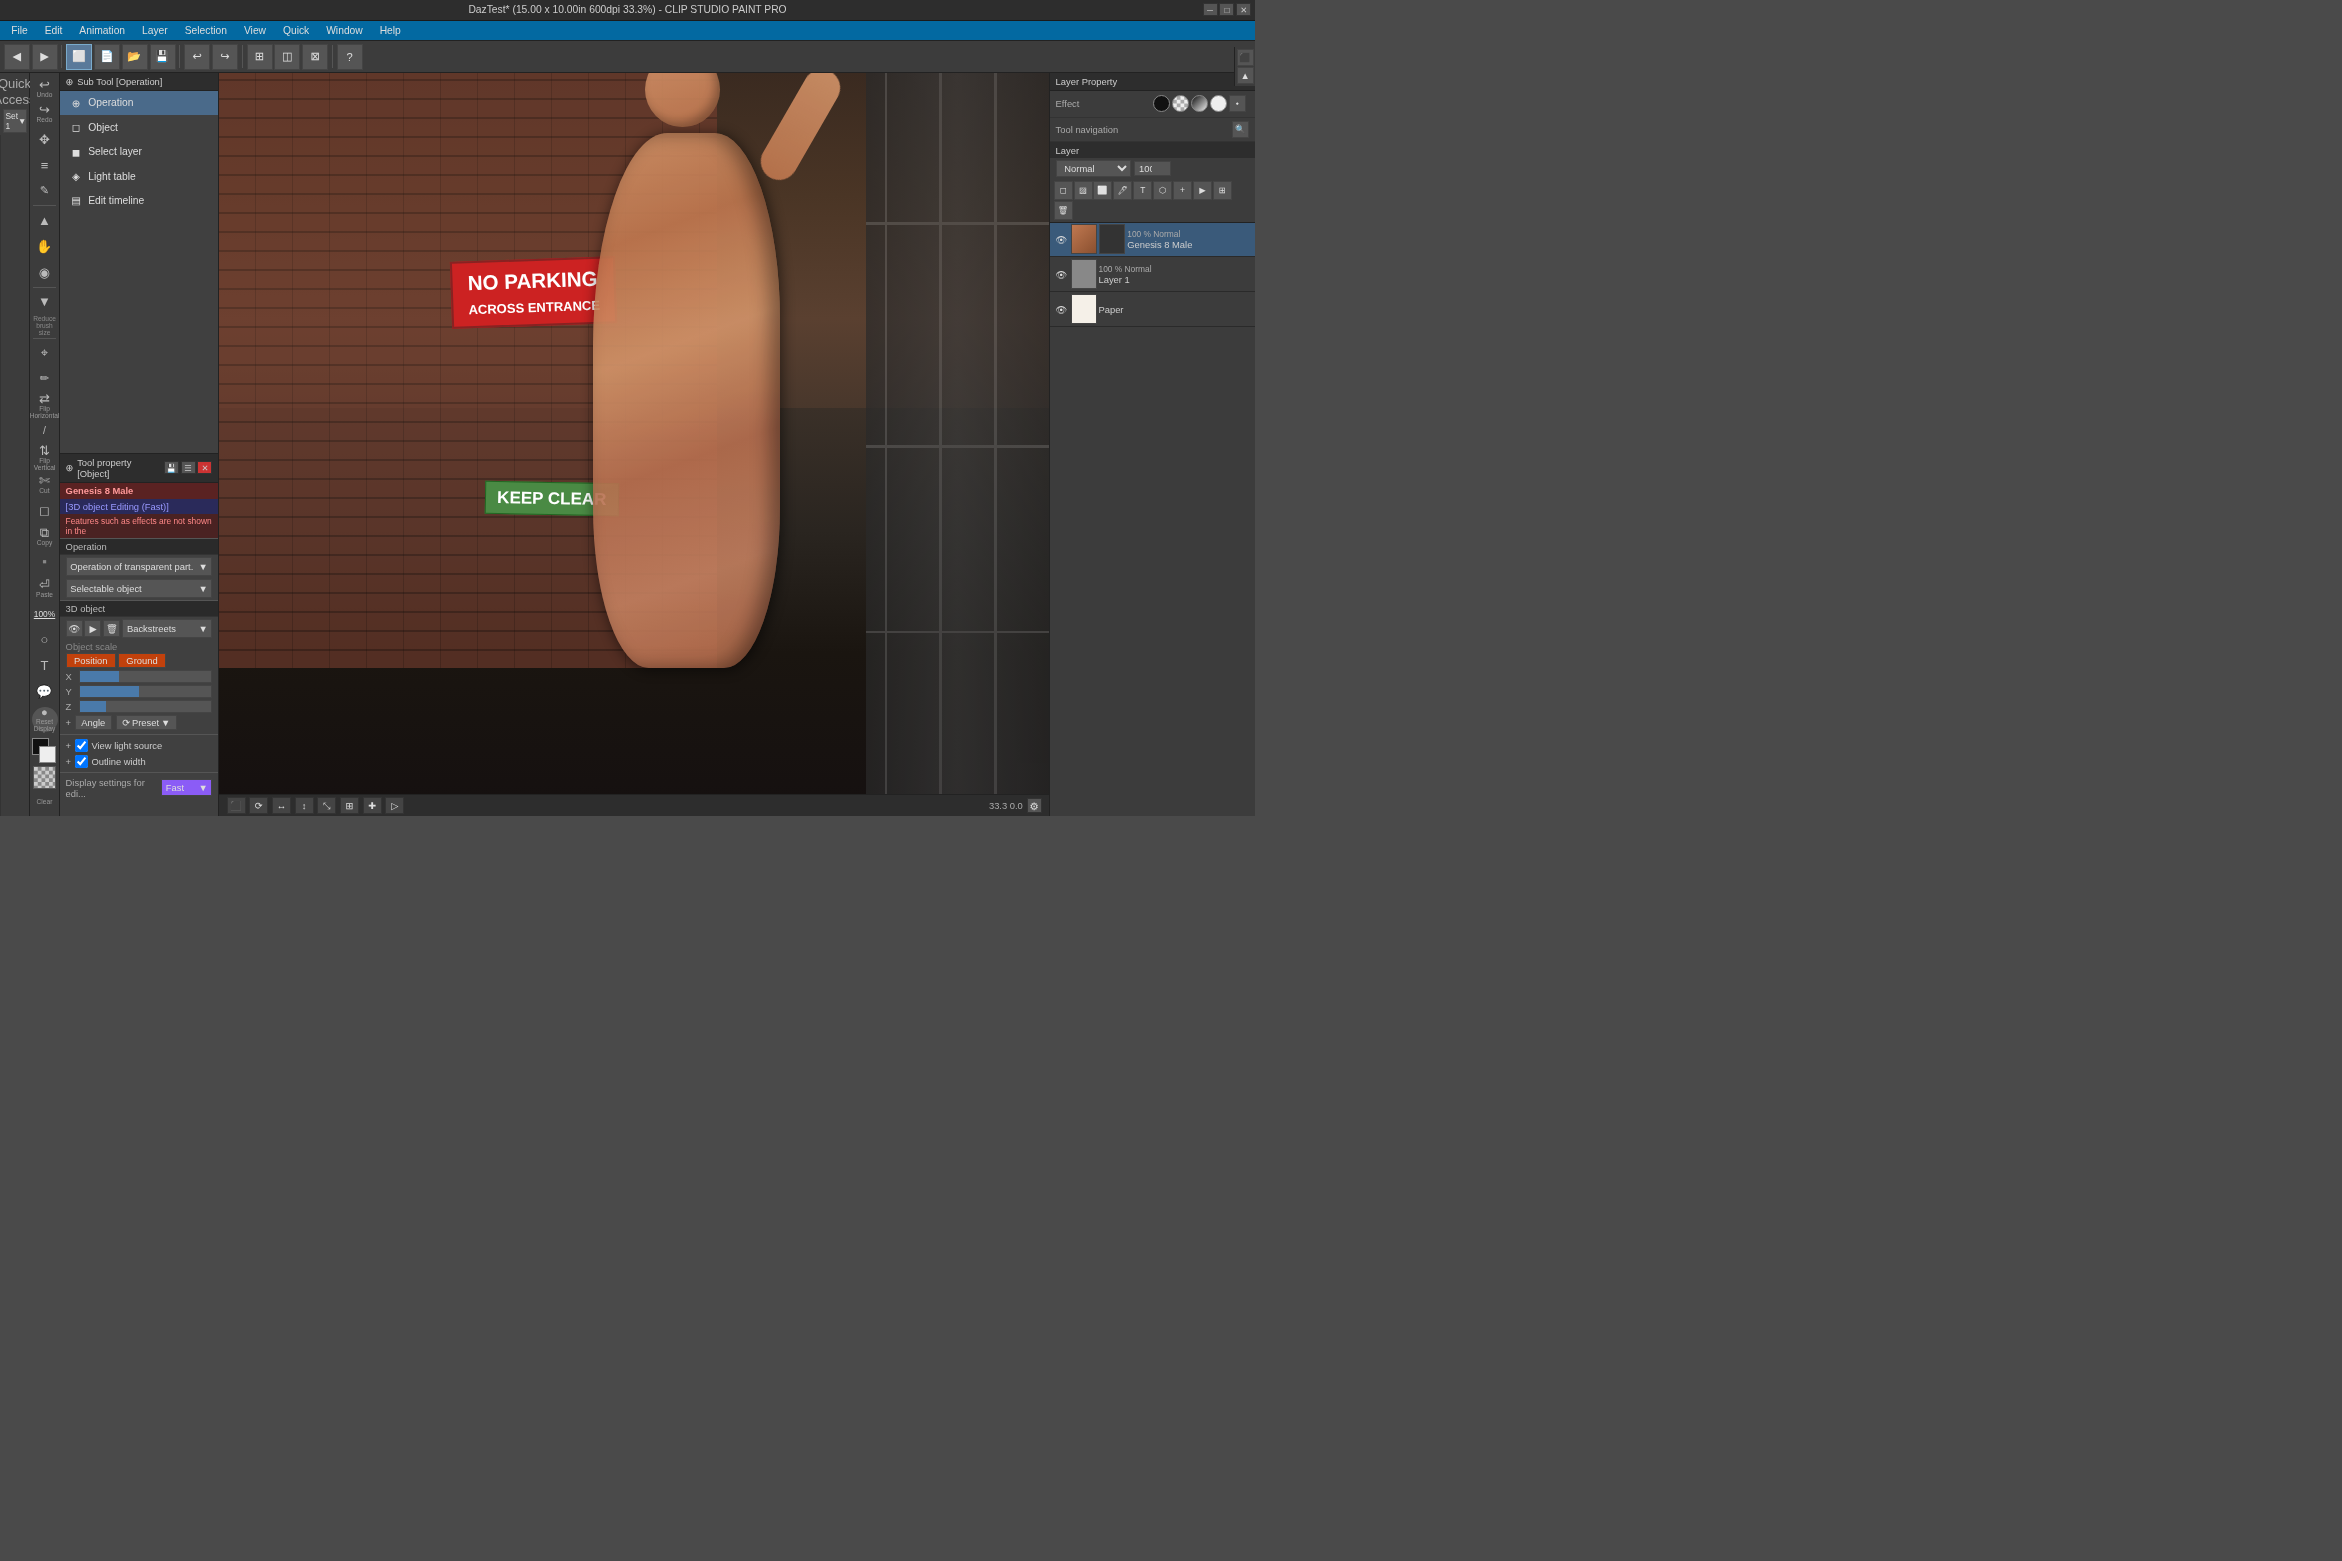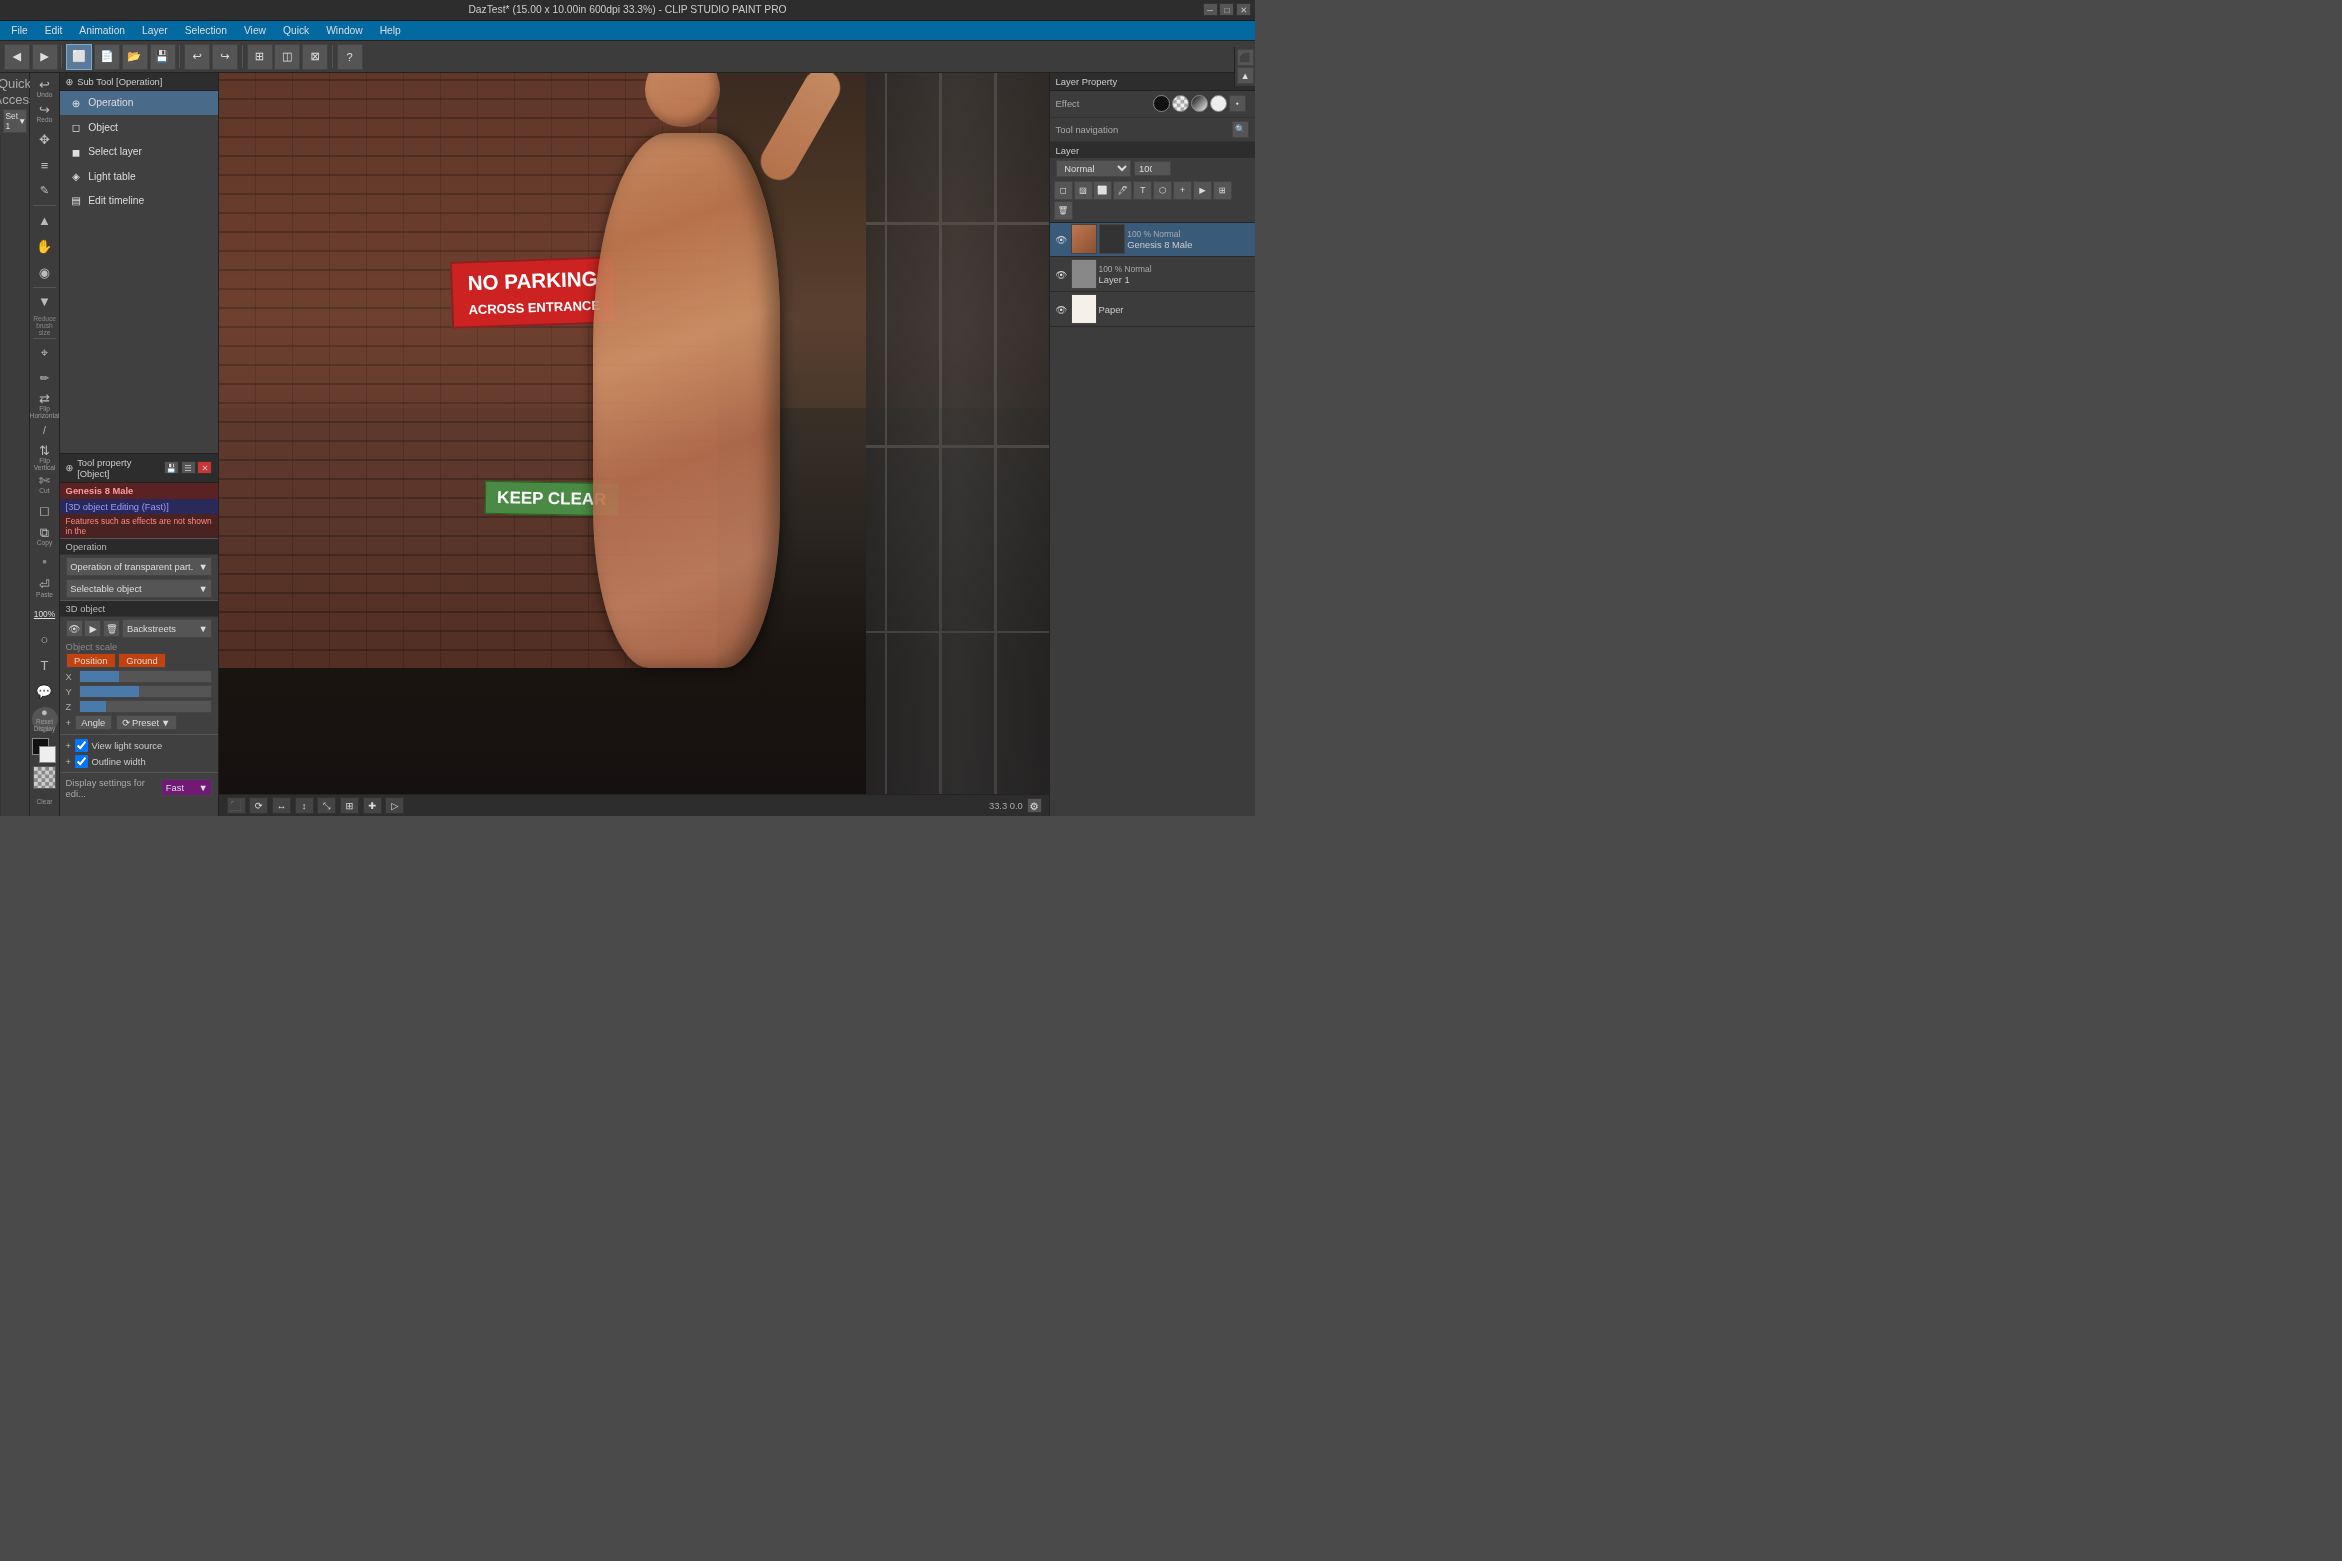--- a/index.html
+++ b/index.html
@@ -36,21 +36,21 @@
     .tp-3d-toolbar { display: flex; align-items: center; padding: 1.9px 5.6px; gap: 1.9px; }
     .tp-mini-btn { width: 17px; height: 17px; background: #555; border: 0.9px solid #444; display: flex; align-items: center; justify-content: center; font-size: 9.4px; cursor: pointer; }
     .tp-pos-row { display: flex; align-items: center; padding: 0.9px 5.6px; gap: 1.9px; }
     .tp-pos-label { width: 11.2px; color: #aaa; font-size: 9.4px; }
     .tp-pos-slider { flex: 1; height: 13px; background: #555; border: 0.9px solid #444; position: relative; }
     .tp-slider-fill { height: 100%; background: #4a7aaa; width: 30%; }
     .tp-bottom-row { display: flex; align-items: center; padding: 1.9px 5.6px; gap: 3.7px; }
     .angle-btn { padding: 0.9px 5.6px; background: #555; border: 0.9px solid #444; color: #ddd; font-size: 9.4px; cursor: pointer; }
     .preset-btn { padding: 0.9px 5.6px; background: #555; border: 0.9px solid #444; color: #ddd; font-size: 9.4px; cursor: pointer; display: flex; align-items: center; gap: 1.9px; }
     .display-row { display: flex; align-items: center; padding: 1.9px 5.6px; gap: 3.7px; font-size: 9.4px; color: #aaa; }
-    .display-dropdown { background: #701a75; border: 0.9px solid #444; color: #ddd; font-size: 9.4px; padding: 0.9px 3.7px; display: flex; align-items: center; justify-content: space-between; cursor: pointer; height: 17px; width: 56px; }
+    .display-dropdown { background: #8b5cf6; border: 0.9px solid #444; color: #ddd; font-size: 9.4px; padding: 0.9px 3.7px; display: flex; align-items: center; justify-content: space-between; cursor: pointer; height: 17px; width: 56px; }
     
     
     #canvas-area { flex: 1; background: #5a5a5a; position: relative; overflow: hidden; }
     .status-btn { width: 19px; height: 17px; background: #444; border: 0.9px solid #333; display: flex; align-items: center; justify-content: center; font-size: 9.4px; cursor: pointer; }
     
     
     #right-panel { width: 206px; background: #3c3c3c; border-left: 0.9px solid #222; display: flex; flex-direction: column; }
     .rp-header { background: #2d2d2d; padding: 2.8px 5.6px; font-size: 9.4px; color: #ccc; border-bottom: 0.9px solid #222; display: flex; align-items: center; justify-content: space-between; }
     .rp-btn { width: 20.6px; height: 20.6px; background: #555; border: 0.9px solid #444; display: flex; align-items: center; justify-content: center; cursor: pointer; font-size: 10.3px; color: #ddd; }
     .layer-blend-row { display: flex; align-items: center; padding: 1.9px 5.6px; gap: 3.7px; }

